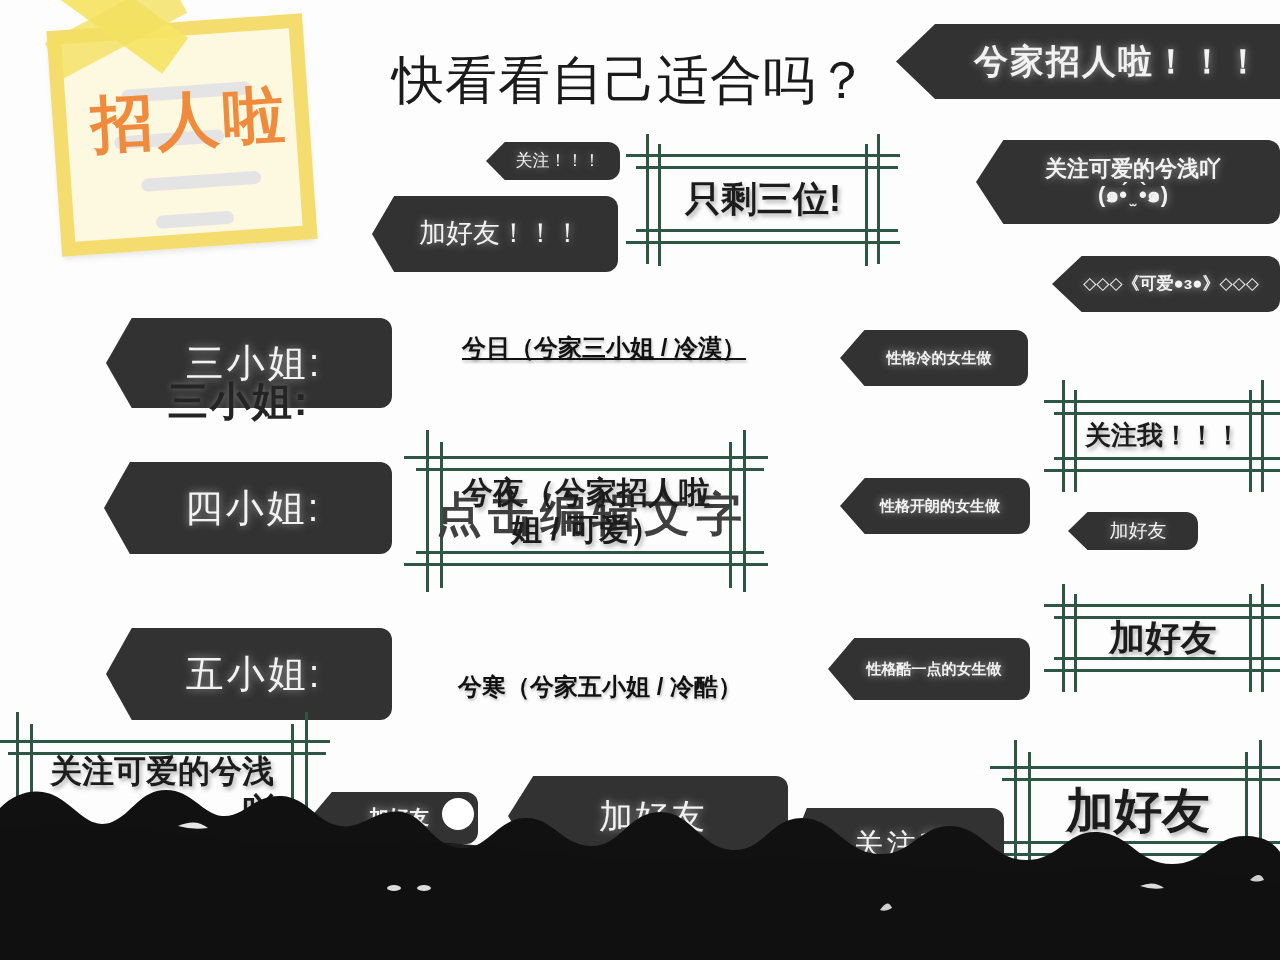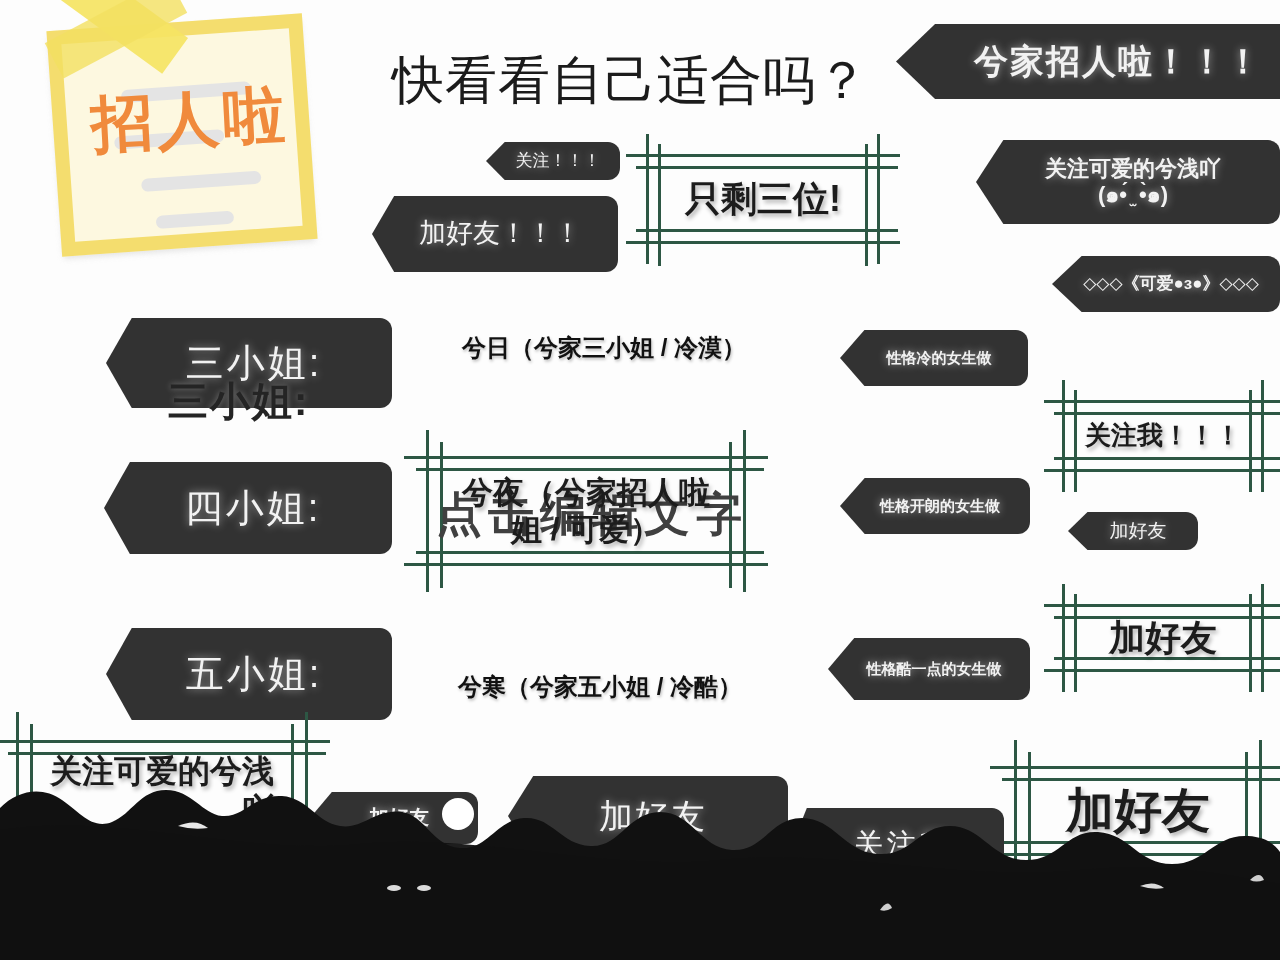--- a/index.html
+++ b/index.html
@@ -227,21 +227,21 @@
     <div class="ln hline" style="top:14px;    left:-8px; width:274px;"></div>
     <div class="ln hline" style="top:26px;    left:2px;  width:262px;"></div>
     <div class="ln hline" style="bottom:14px; left:-8px; width:274px;"></div>
     <div class="ln hline" style="bottom:26px; left:2px;  width:262px;"></div>
     <div class="ftext" style="font-size:36px;">只剩三位!</div>
   </div>
 
   <div class="banner light" style="left:106px; top:318px; width:286px; height:90px; font-size:38px; letter-spacing:3px;">三小姐:</div>
   <div class="ghost" style="left:168px; top:374px;">三小姐:</div>
 
-  <div class="caption" style="left:424px; top:333px; width:360px; font-size:24px;">兮日（兮家三小姐 / 冷漠）</div>
+  <div class="caption" style="left:424px; top:333px; width:360px; font-size:24px;text-decoration:underline;">兮日（兮家三小姐 / 冷漠）</div>
 
   <div class="banner" style="left:840px; top:330px; width:188px; height:56px; font-size:15px; clip-path:polygon(0% 50%, 13% 0%, 100% 0%, 100% 100%, 13% 100%);">性恪冷的女生做</div>
 
   <div class="frame" style="left:1052px; top:388px; width:222px; height:96px;">
     <div class="ln vline" style="left:10px;  top:-8px;  height:112px;"></div>
     <div class="ln vline" style="left:22px;  top:2px;   height:102px;"></div>
     <div class="ln vline" style="right:10px; top:-8px;  height:112px;"></div>
     <div class="ln vline" style="right:22px; top:2px;   height:102px;"></div>
     <div class="ln hline" style="top:12px;    left:-8px; width:238px;"></div>
     <div class="ln hline" style="top:24px;    left:2px;  width:228px;"></div>

